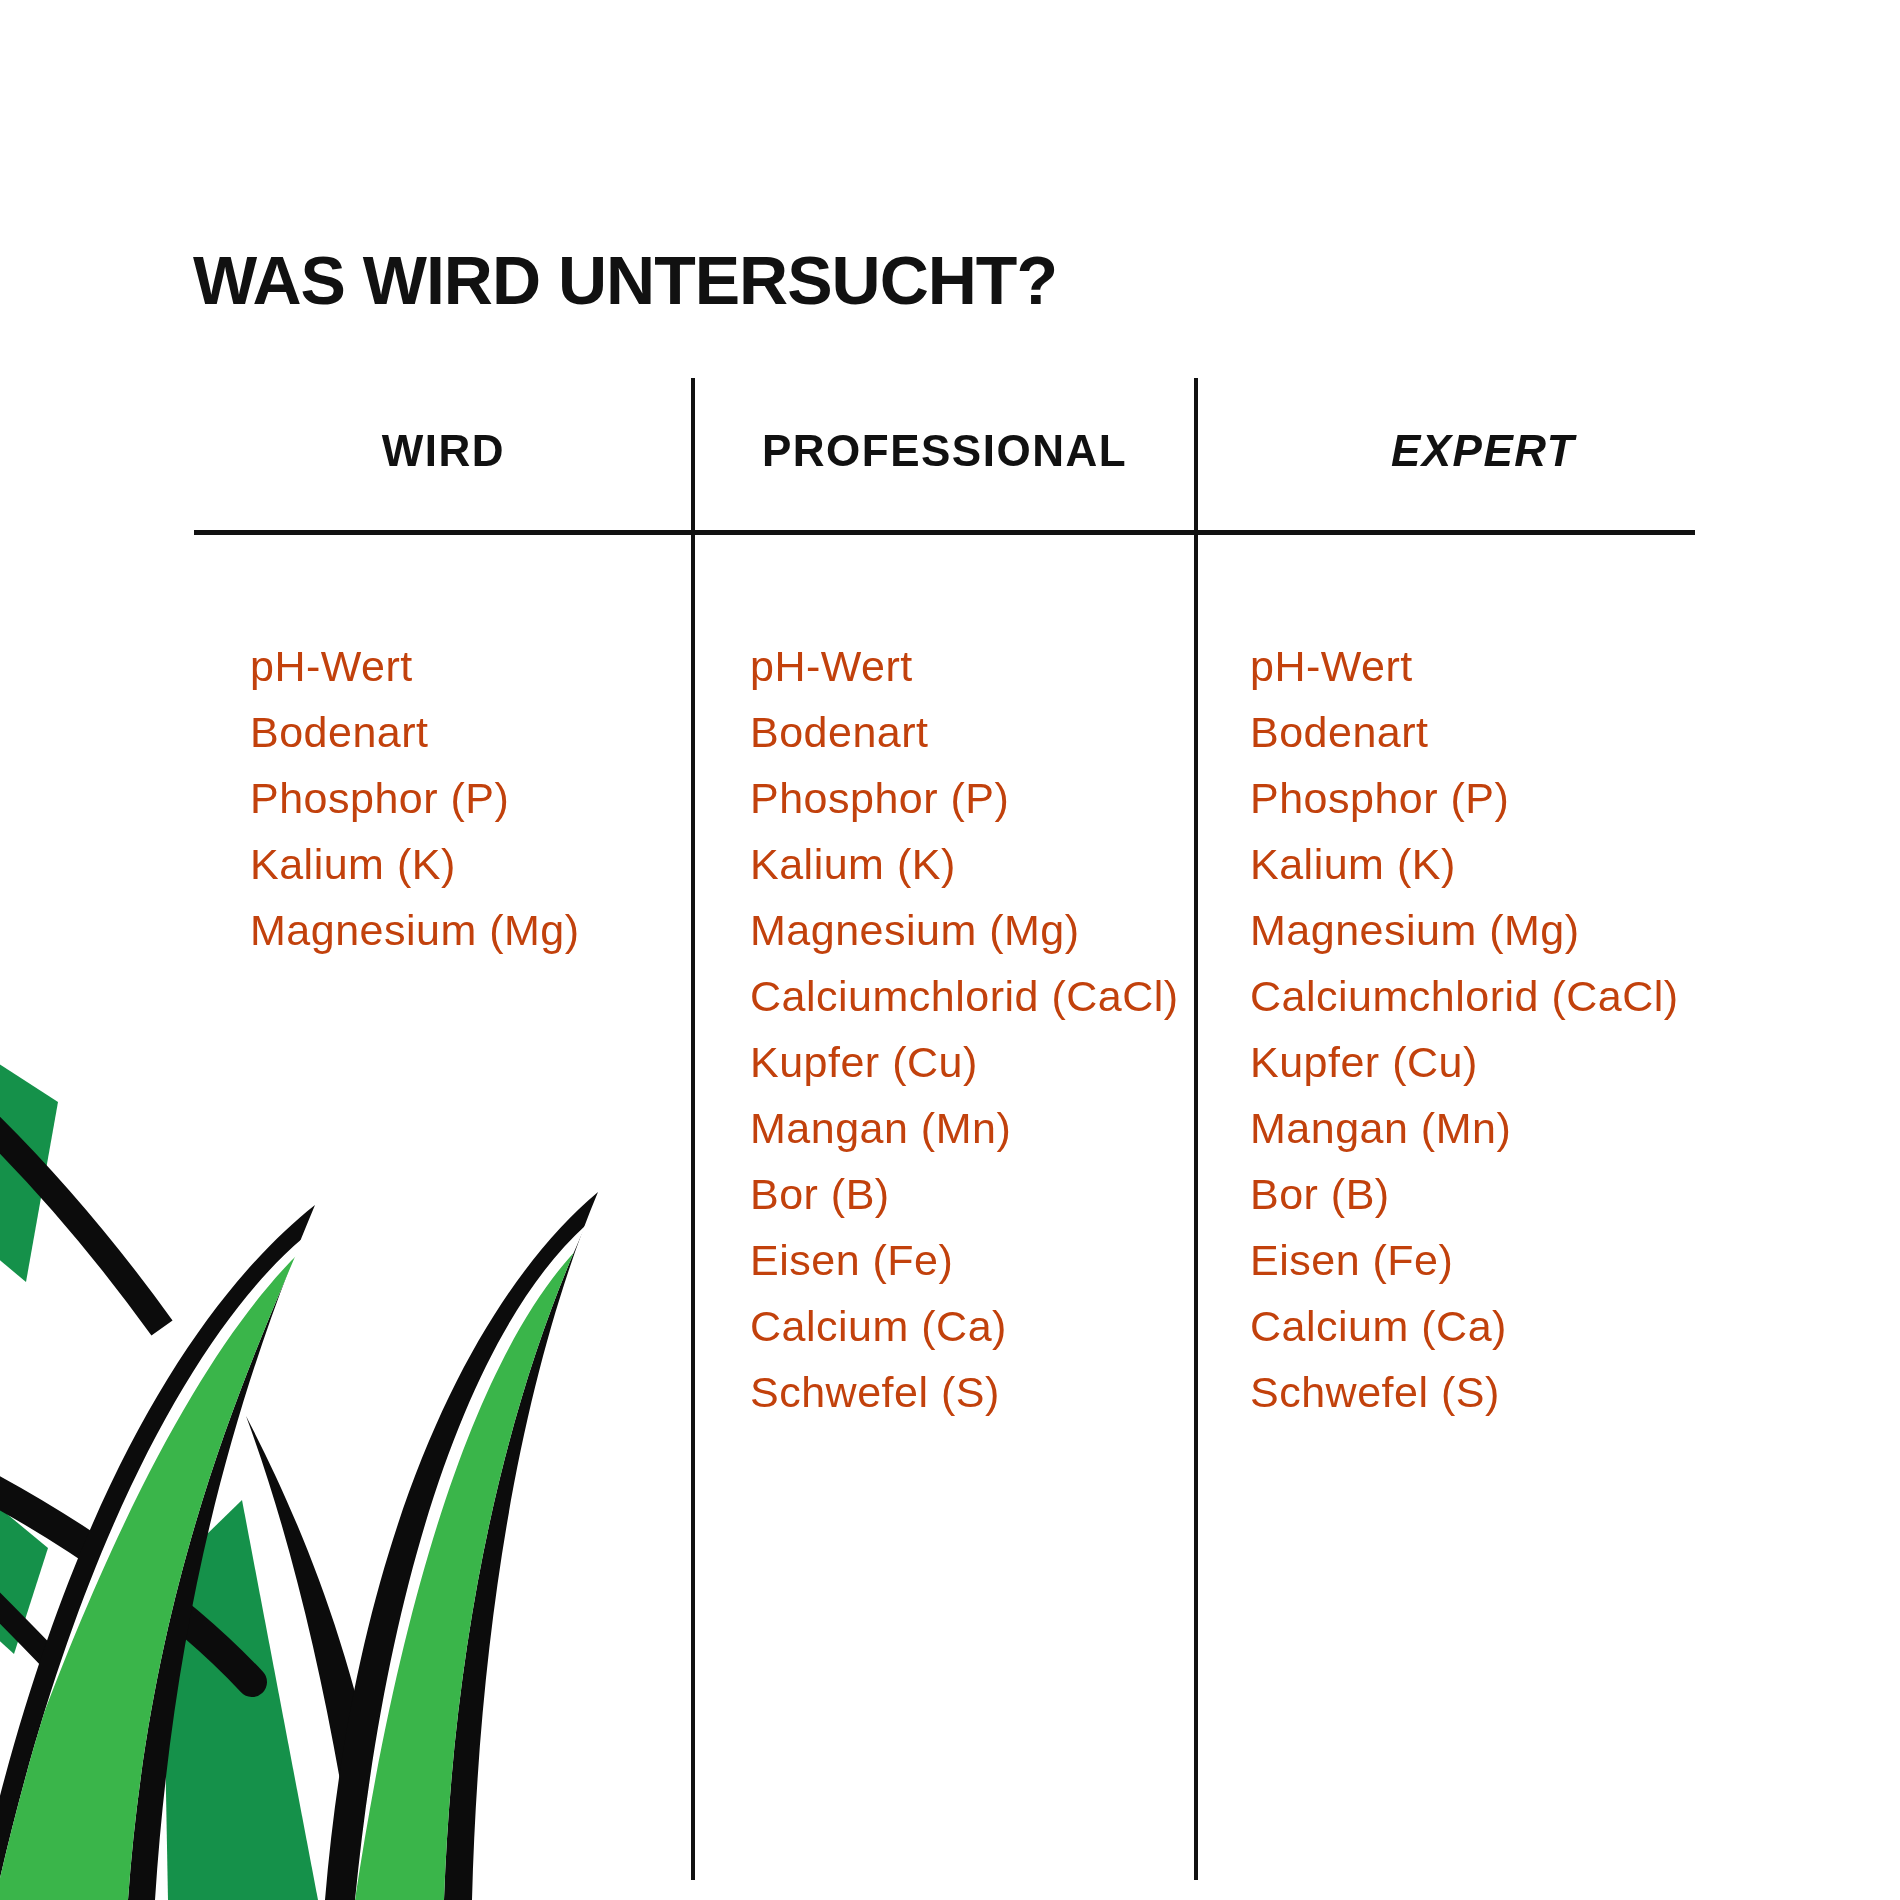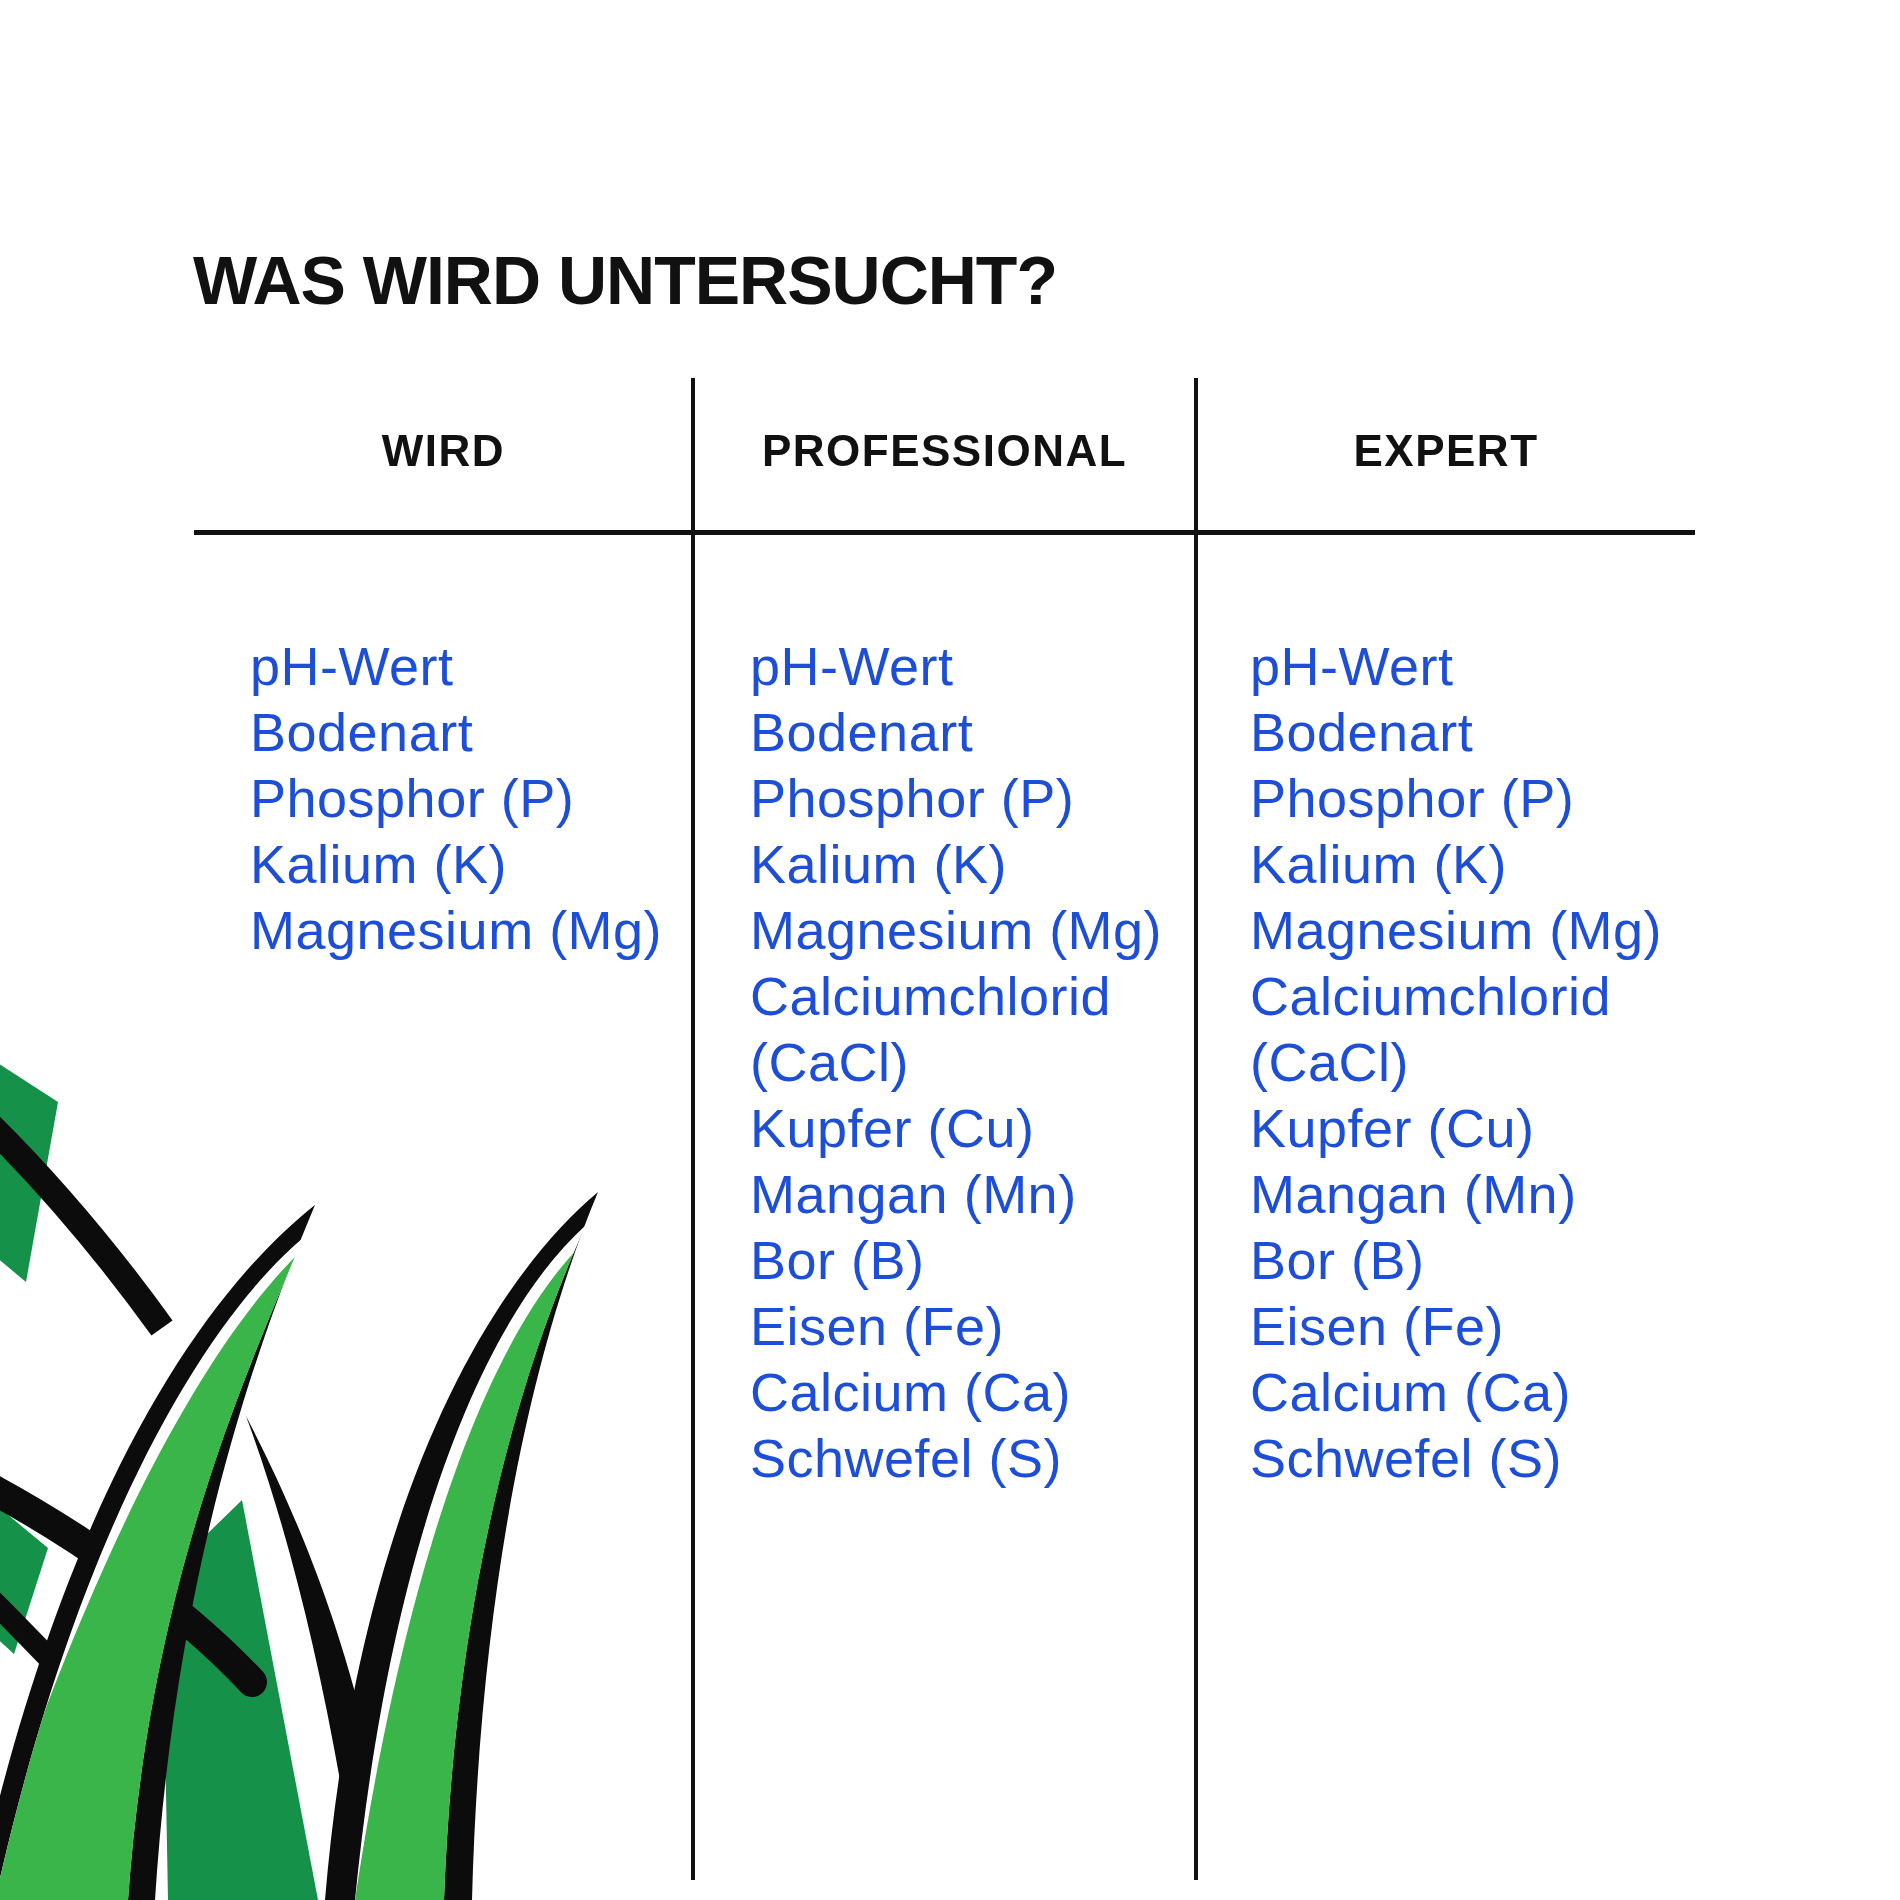--- a/index.html
+++ b/index.html
@@ -33,25 +33,25 @@
   }
   #vline1{left:691px;}
   #vline2{left:1194px;}
   .col-header{
     position:absolute;top:429px;height:70px;
     font-size:44px;font-weight:bold;letter-spacing:1.5px;
     text-align:center;line-height:1;white-space:nowrap;
   }
   #hdr1{left:194px;width:499px;}
   #hdr2{left:694px;width:501px;}
-  #hdr3{left:1197px;width:498px;}
+  #hdr3{left:1234px;width:498px;font-style:italic;}
   .item-list{
     position:absolute;top:633px;width:432px;
-    font-size:54px;line-height:66px;letter-spacing:0.5px;
-    font-weight:normal;color:#1d4ed8;
+    font-size:43px;line-height:66px;letter-spacing:0.5px;
+    font-weight:normal;color:#c2410c;
   }
   #list1{left:250px;}
   #list2{left:750px;}
   #list3{left:1250px;}
   .item-list div{min-height:66px;}
   .logo-wrap{
     position:absolute;left:0;top:980px;width:600px;height:920px;
     overflow:hidden;pointer-events:none;
   }
   .fill-light{fill:var(--light-green);}

